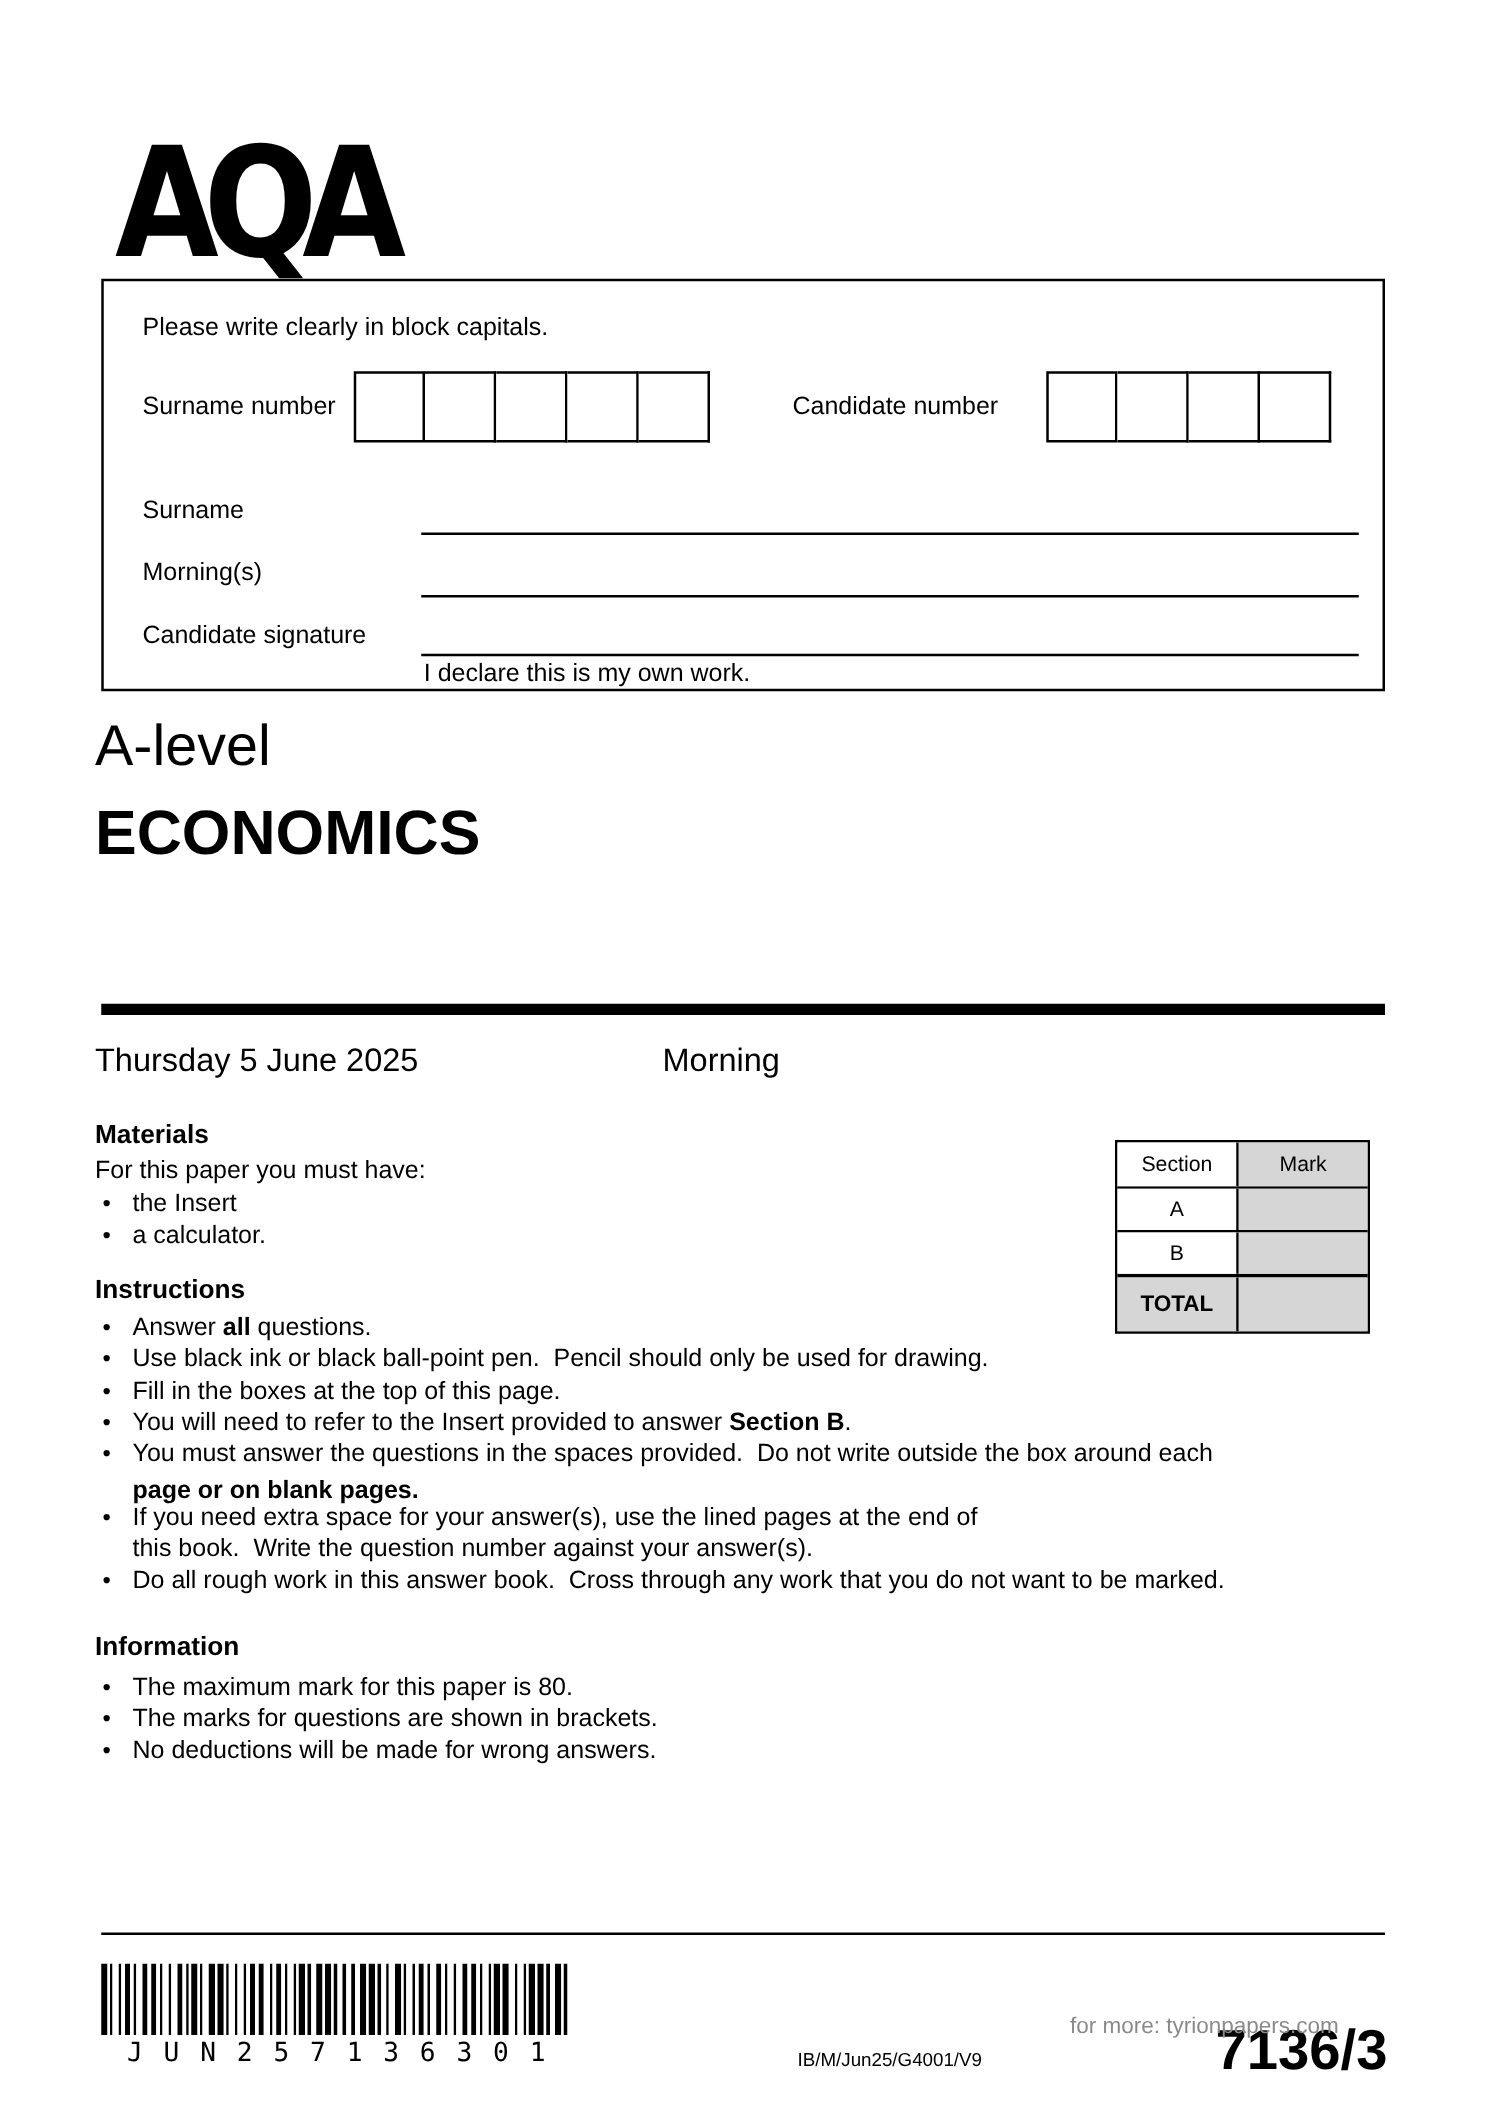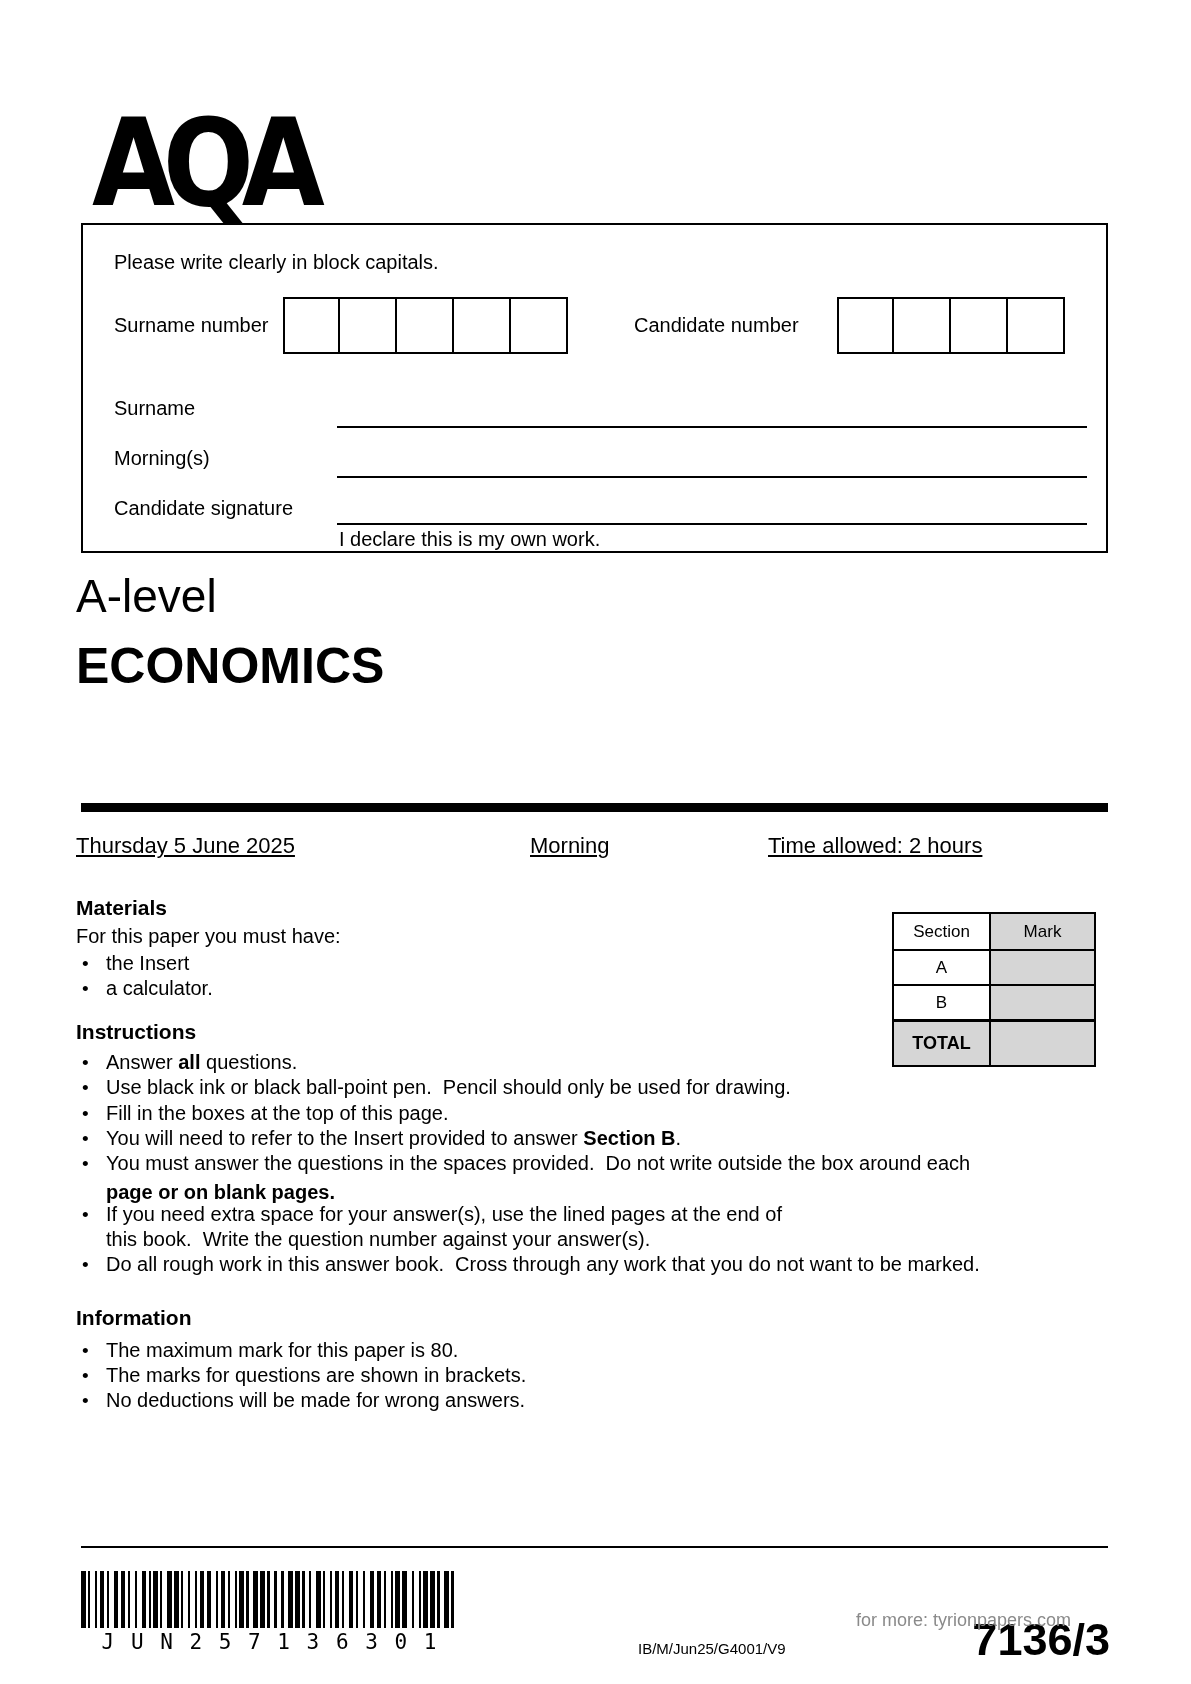--- a/index.html
+++ b/index.html
@@ -24,21 +24,21 @@
   .cell { width: 57px; height: 57px; border: 2px solid #000; border-left: none; background: #fff; }
   .cell:first-child { border-left: 2px solid #000; }
   .vcenter { display: flex; align-items: center; height: 57px; }
   .wline { border-bottom: 2px solid #000; }
 
   
   .t-qual { font-size: 46px; line-height: 1.15; }
   .t-subj { font-size: 50px; font-weight: bold; line-height: 1.15; }
   .t-paper { font-size: 27px; }
   .rule-thick { background: #000; height: 9px; }
-  .session-txt { font-size: 22px; white-space: nowrap; text-decoration: underline; }
+  .session-txt { font-size: 26px; white-space: nowrap; }
 
   .h-sec { font-size: 21px; font-weight: bold; }
   .body-txt { font-size: 20px; white-space: nowrap; }
   .bullet { position: absolute; display: flex; white-space: nowrap; }
   .bullet .dot { width: 24px; font-size: 19px; line-height: 25px; }
   .bullet .btxt { font-size: 20px; line-height: 25px; }
   .b { font-weight: bold; }
 
   
   .extable { width: 204px; border: 2px solid #000; background: #fff; font-size: 17px; }
@@ -107,21 +107,20 @@
     <div class="abs lbl" style="left:256px; top:303px;">I declare this is my own work.</div>
   </div>
 
   <div class="abs t-qual" style="left:76px; top:570px;">A-level</div>
   <div class="abs t-subj" style="left:76px; top:638px;">ECONOMICS</div>
 
   <div class="abs rule-thick" style="left:81px; top:803px; width:1027px;"></div>
 
   <div class="abs session-txt" style="left:76px; top:833px;">Thursday 5 June 2025</div>
   <div class="abs session-txt" style="left:530px; top:833px;">Morning</div>
-  <div class="abs session-txt" style="left:768px; top:833px;">Time allowed: 2 hours</div>
 
   <div class="abs h-sec" style="left:76px; top:896px;">Materials</div>
   <div class="abs body-txt" style="left:76px; top:925px;">For this paper you must have:</div>
   <div class="bullet" style="left:82px; top:951px;">
     <span class="dot">•</span>
     <span class="btxt">the Insert</span>
   </div>
   <div class="bullet" style="left:82px; top:976px;">
     <span class="dot">•</span>
     <span class="btxt">a calculator.</span>

